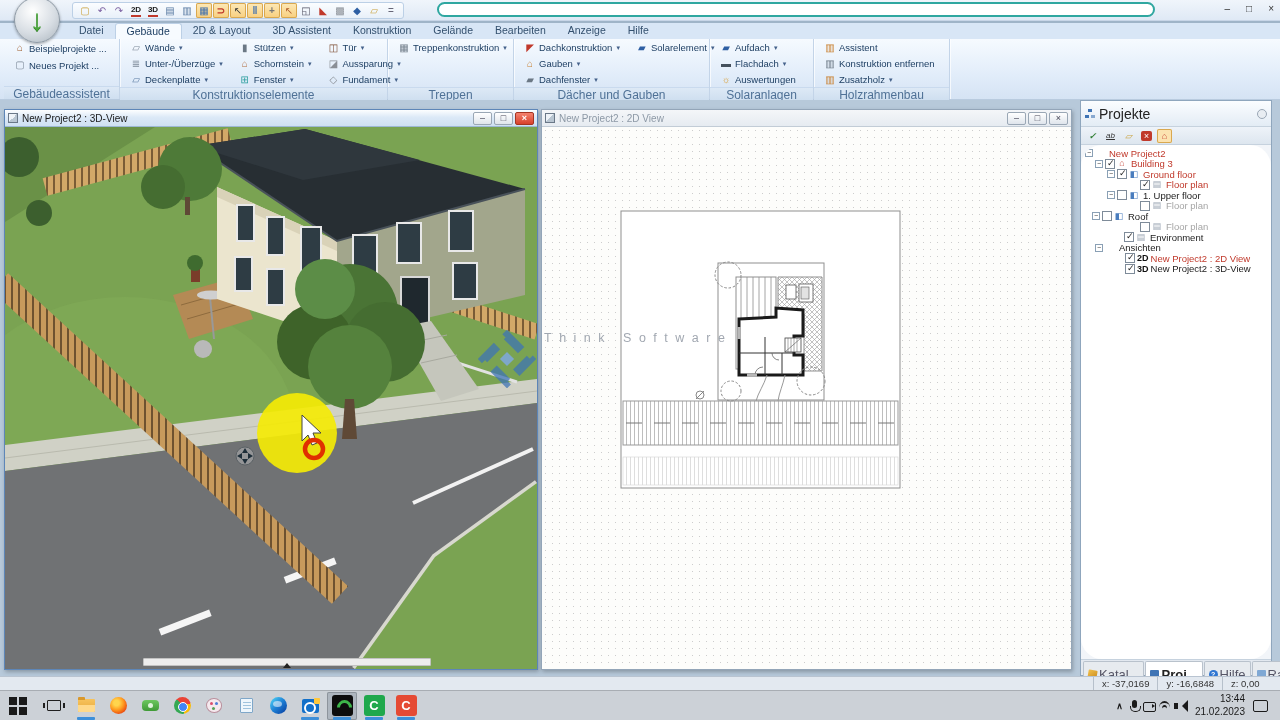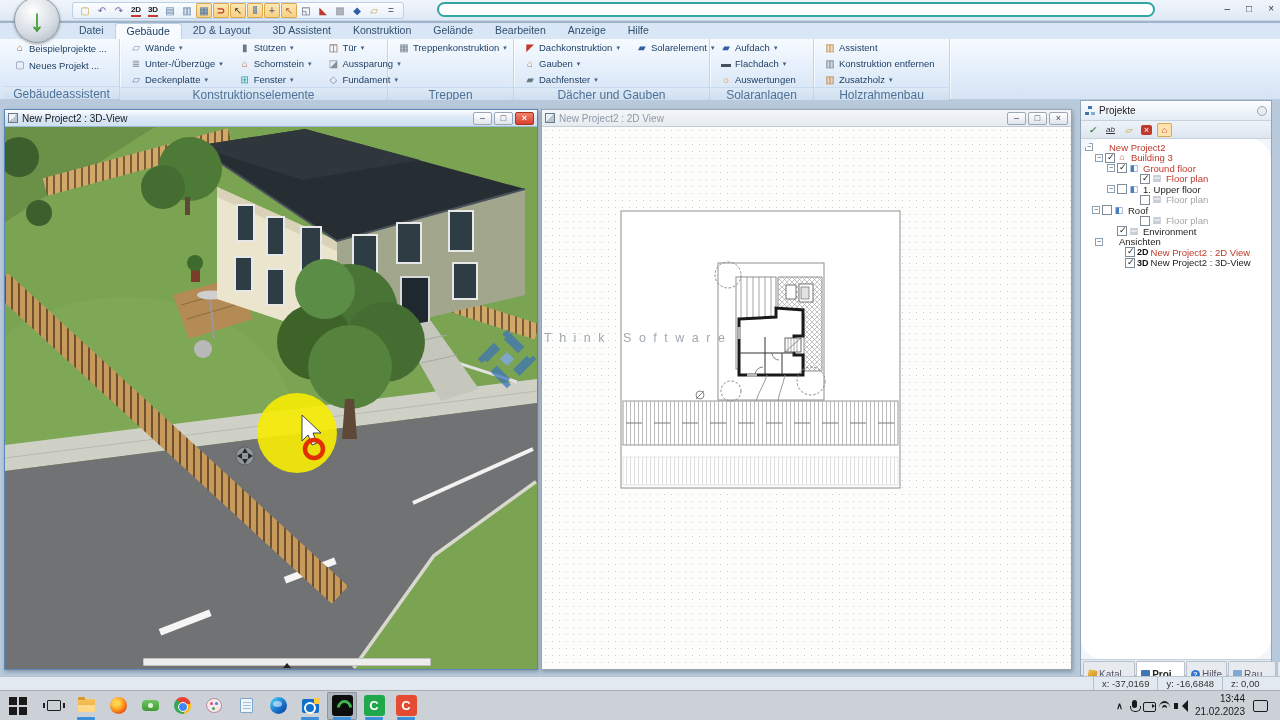--- a/index.html
+++ b/index.html
@@ -89,23 +89,23 @@
   #watermark { position:absolute; left:478px; top:230px; display:flex; gap:8px;
     align-items:flex-start; z-index:25; pointer-events:none; opacity:.93; }
   #wm-text .l1 { font-size:26px; font-weight:bold; letter-spacing:.5px; line-height:30px; }
   #wm-text .l1 .blue { color:#4f80c2; }
   #wm-text .l1 .gray { color:#a9aeb6; }
   #wm-text .l2 { font-size:12.5px; letter-spacing:7.5px; color:#9aa1ab; margin-top:1px; }
 
   
   #panel { position:absolute; left:1080px; top:0px; width:192px; height:576px;
     background:#f2f5f9; border:1px solid #8fa6bd; display:flex; flex-direction:column; }
-  #panel-header { height:20px; display:flex; align-items:center; gap:4px; padding:0 4px;
+  #panel-header { height:26px; display:flex; align-items:center; gap:4px; padding:0 4px;
     background:linear-gradient(#fbfdff,#e3ecf5); border-bottom:1px solid #c6d2de;
-    font-size:10px; color:#222; }
+    font-size:14px; color:#222; }
   .ph-icon { width:10px; height:10px; position:relative; }
   .ph-icon::before { content:""; position:absolute; left:3px; top:0; width:4px; height:3px;
     background:#3f74b5; box-shadow:-3px 6px 0 #3f74b5, 3px 6px 0 #88a9d0; }
   #panel-header .spacer { flex:1; }
   .ph-btn { width:10px; height:10px; border:1px solid #9aa7b5; border-radius:50%;
     background:#e8edf2; }
   #panel-toolbar { height:18px; display:flex; align-items:center; gap:3px; padding:0 4px;
     background:linear-gradient(#eef3f9,#dde6ef); border-bottom:1px solid #c6d2de; }
   .pt-icon { width:15px; height:14px; display:flex; align-items:center; justify-content:center;
     font-size:9px; border-radius:2px; }
@@ -122,21 +122,21 @@
   .chk[data-v="none"] { visibility:hidden; }
   .chk[data-v="on"]::before { content:"✓"; position:absolute; left:1px; top:-2px;
     font-size:9px; color:#222; }
   .ticon { width:10px; flex:none; font-size:9px; line-height:9px; text-align:center; }
   .ticon[data-v="building"]::before { content:"⌂"; color:#c0392b; font-weight:bold; }
   .ticon[data-v="floor"]::before { content:"◧"; color:#4a7dbe; }
   .ticon[data-v="plan"]::before { content:"▤"; color:#9aa5b3; }
   .tprefix { font-weight:bold; font-size:9px; color:#111; }
   #panel-tabs { height:16px; display:flex; gap:1px; padding:1px 2px 0;
     background:#e3e9f0; border-top:1px solid #c6d2de; }
-  .ptab { display:flex; align-items:center; gap:2px; padding:12px 4px; font-size:10px;
+  .ptab { display:flex; align-items:center; gap:2px; padding:12px 4px; font-size:13px;
     color:#556; border:1px solid #b9c2cc; border-bottom:none; background:#e7ebef;
     border-radius:2px 2px 0 0; white-space:nowrap; }
   .ptab.active { background:#fff; color:#222; font-weight:bold; }
   .pti { width:9px; height:9px; border-radius:1px; flex:none; }
   .pti.katalog { background:linear-gradient(135deg,#f2c14e,#c98a1b); transform:rotate(10deg); }
   .pti.projekte { background:#3f74b5; }
   .pti.hilfe { background:#2f76d2; border-radius:50%; color:#fff; font-size:7px;
     font-weight:bold; text-align:center; line-height:9px; }
   .pti.hilfe::before { content:"?"; }
   .pti.raum { background:#7fa8d4; }
@@ -777,21 +777,21 @@
           </div>
 
           <div class="trow" style="padding-left:48px">
             <span class="exp" data-v="none"></span>
             <span class="chk" data-v="off"></span>
             <span class="ticon" data-v="plan"></span>
             <span class="tprefix"></span>
             <span class="tlabel" style="color:#a6a6a6">Floor plan</span>
           </div>
 
-          <div class="trow" style="padding-left:25px">
+          <div class="trow" style="padding-left:32px">
             <span class="exp" data-v="none"></span>
             <span class="chk" data-v="on"></span>
             <span class="ticon" data-v="plan"></span>
             <span class="tprefix"></span>
             <span class="tlabel" style="color:#222">Environment</span>
           </div>
 
           <div class="trow" style="padding-left:13px">
             <span class="exp" data-v="minus"></span>
             <span class="chk" data-v="none"></span>

